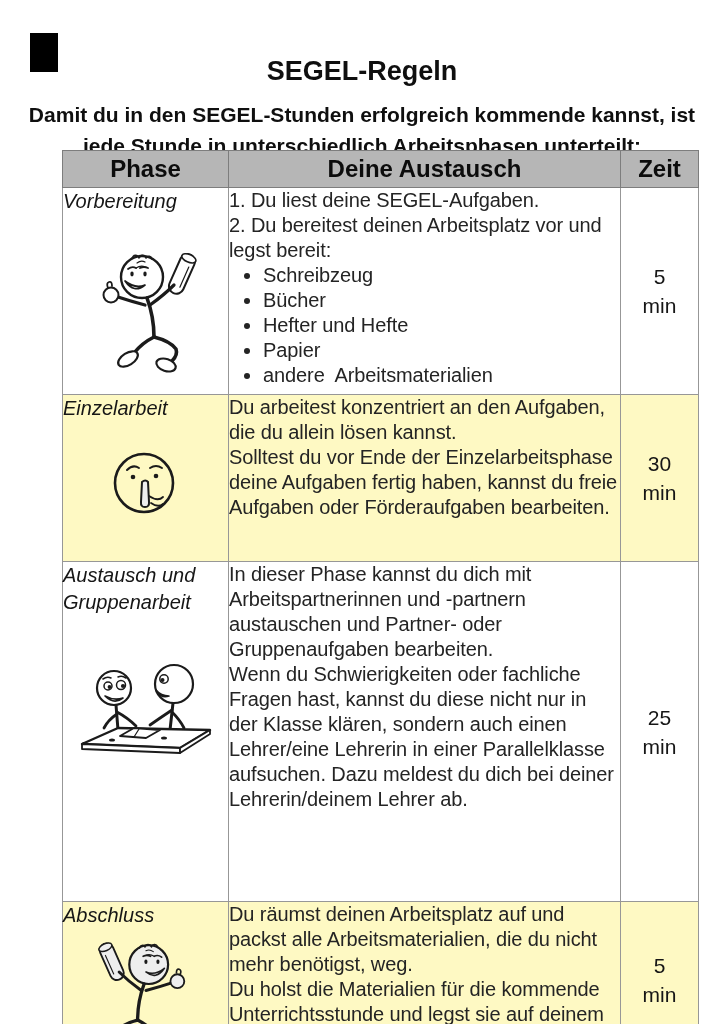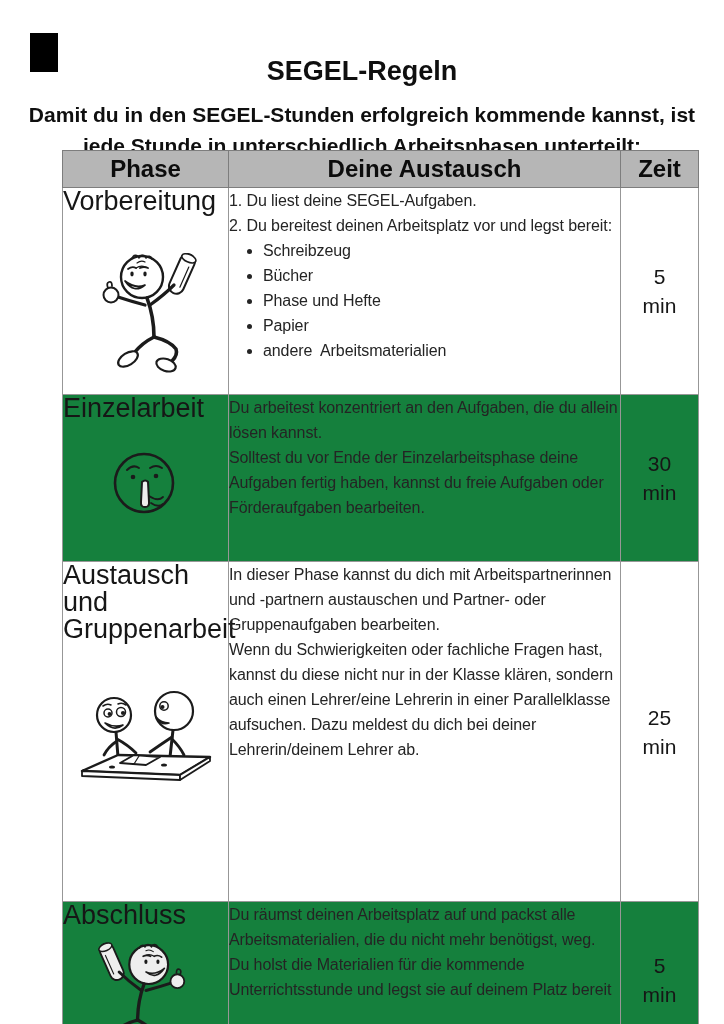--- a/index.html
+++ b/index.html
@@ -12,26 +12,26 @@
     font-weight:bold;color:#0f0f0f;}
   .subtitle{margin:7px 12px 0;text-align:center;font-size:21px;line-height:31px;font-weight:bold;
     color:#0f0f0f;white-space:pre-line;}
   table.phases{position:absolute;left:62px;top:150px;width:636px;border-collapse:collapse;
     table-layout:fixed;}
   .phases th{background:#b6b6b6;border:1px solid #7d7d7d;height:36px;font-size:24px;
     font-weight:bold;color:#0c0c0c;text-align:center;vertical-align:middle;padding:0;}
   .phases td{border:1px solid #979797;vertical-align:top;background:#ffffff;padding:0;}
   tr.row{--cellbg:#ffffff;}
   tr.row.alt{--cellbg:#eeeeee;}
-  tr.row.alt td{background:#15803d;}
+  tr.row.alt td{background:#fef9c3;}
   .phase-cell{padding:7px 6px 2px 11px;}
-  .phase-label{font-size:27px;line-height:27px;color:#161616;}
+  .phase-label{font-size:20px;line-height:27px;color:#161616;font-style:italic;}
   .icon-wrap{display:flex;justify-content:center;}
   .mirror{transform:scaleX(-1);}
-  .tasks-cell{padding:7px 21px 2px 11px;font-size:16px;line-height:25px;color:#242424;letter-spacing:-0.1px;}
+  .tasks-cell{padding:7px 21px 2px 11px;font-size:20px;line-height:25px;color:#242424;letter-spacing:-0.1px;}
   .tasks-text{white-space:pre-line;}
   ul.bullets{margin:0;padding-left:34px;list-style:disc;}
   ul.bullets li{white-space:pre-wrap;line-height:25px;}
   .time-cell{vertical-align:middle !important;text-align:center;}
   .time-value,.time-unit{font-size:21px;line-height:29px;color:#161616;}
   svg .fillable{fill:var(--cellbg,#ffffff);}
   svg{display:block;}
 </style>
 </head>
 <body>
@@ -89,21 +89,21 @@
               </g>
             </svg>
           </div>
         </td>
         <td class="tasks-cell">
           <div class="tasks-text">1. Du liest deine SEGEL-Aufgaben.
 2. Du bereitest deinen Arbeitsplatz vor und legst bereit:</div>
           <ul class="bullets">
             <li>Schreibzeug</li>
             <li>Bücher</li>
-            <li>Phase und Hefte</li>
+            <li>Hefter und Hefte</li>
             <li>Papier</li>
             <li>andere  Arbeitsmaterialien</li>
           </ul>
         </td>
         <td class="time-cell">
           <div class="time-value">5</div>
           <div class="time-unit">min</div>
         </td>
       </tr>
 

